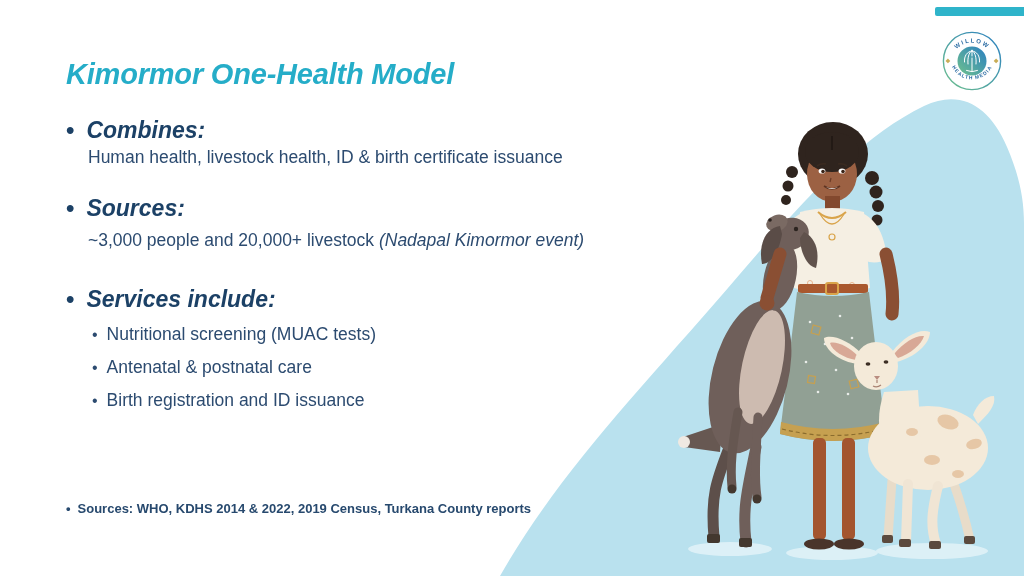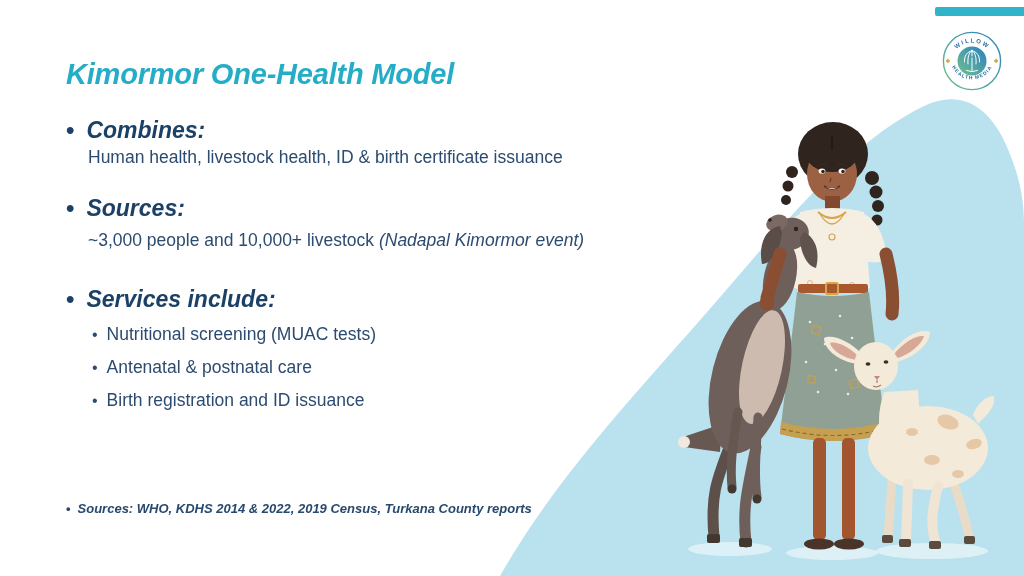--- a/index.html
+++ b/index.html
@@ -15,21 +15,21 @@
   .sec-head{position:absolute;left:66px;font-size:23px;line-height:28px;font-style:italic;
             font-weight:bold;color:#1c4166;white-space:nowrap;display:flex;align-items:baseline;}
   .sec-head::before{content:"\2022";font-style:normal;font-size:24px;margin-right:12px;color:#1c4166;}
   .sec-body{position:absolute;left:88px;font-size:17.5px;line-height:22px;color:#2c4b70;white-space:nowrap;}
   .sec-body .ital{font-style:italic;}
   
   .sub-list{position:absolute;left:92px;top:318px;margin:0;padding:0;list-style:none;}
   .sub-list li{font-size:17.5px;line-height:33px;color:#2c4b70;white-space:nowrap;}
   .sub-list li::before{content:"\2022";font-size:16px;margin-right:9px;color:#2c4b70;}
   
-  .sources{position:absolute;left:66px;top:500px;font-size:13px;line-height:17px;font-style:italic;
+  .sources{position:absolute;left:66px;top:500px;font-size:13px;line-height:17px;
            font-weight:600;color:#27496e;white-space:nowrap;display:flex;align-items:baseline;}
   .sources::before{content:"\2022";font-style:normal;font-size:13px;margin-right:7px;color:#27496e;}
   
   .h-combines{top:108px;margin-top:8px;} .b-combines{top:146px;}
   .h-reached{top:194px;}  .b-reached{top:229px;}
   .h-services{top:285px;}
   .logo{position:absolute;left:942px;top:31px;width:60px;height:60px;}
   .illu{position:absolute;left:480px;top:92px;width:544px;height:484px;}
 </style>
 </head>
@@ -42,21 +42,21 @@
   <div class="title">Kimormor One-Health Model</div>
 
   <div class="sec-head h-combines">
     <span>Combines:</span>
   </div>
   <div class="sec-body b-combines">Human health, livestock health, ID &amp; birth certificate issuance</div>
 
   <div class="sec-head h-reached">
     <span>Sources:</span>
   </div>
-  <div class="sec-body b-reached"><span>~3,000 people and 10,000+ livestock </span><span class="ital">(Nadapal Kimormor event)</span></div>
+  <div class="sec-body b-reached"><span>~3,000 people and 20,000+ livestock </span><span class="ital">(Nadapal Kimormor event)</span></div>
 
   <div class="sec-head h-services">
     <span>Services include:</span>
   </div>
   <ul class="sub-list">
     <li>Nutritional screening (MUAC tests)</li>
     <li>Antenatal &amp; postnatal care</li>
     <li>Birth registration and ID issuance</li>
   </ul>
 

